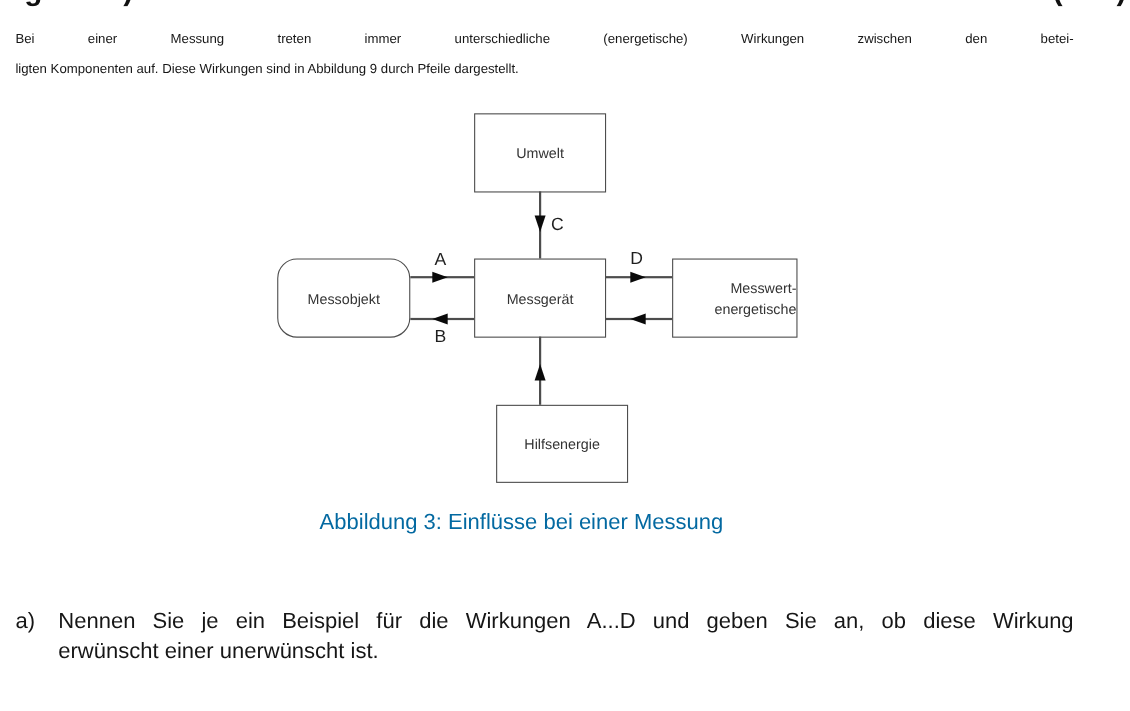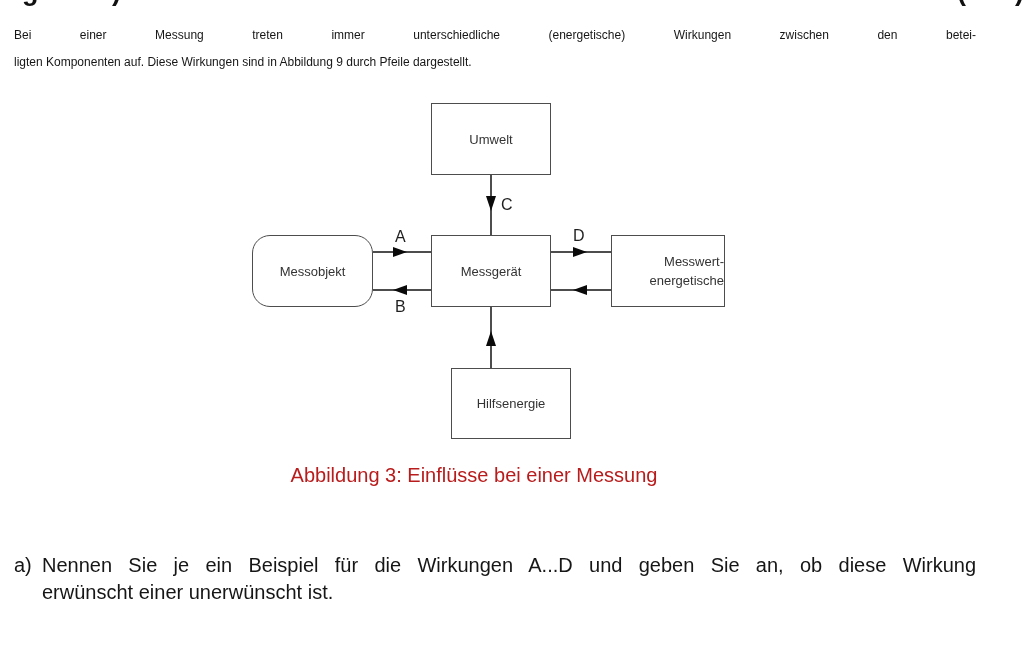--- a/index.html
+++ b/index.html
@@ -13,21 +13,21 @@
   .frag.f1{left:22px;}
   .frag.f2{left:112px;}
   .frag.f3{left:957px; font-weight:600;}
   .frag.f4{left:1015px; font-weight:600;}
 
   
   .intro{position:absolute; left:14px; top:22px; width:962px; font-size:12px; line-height:27px; color:#161616;}
   .jline{text-align:justify; text-align-last:justify;}
   .task{position:absolute; left:14px; top:552px; width:962px; font-size:20px; line-height:27px; color:#161616;}
   .task .marker{position:absolute; left:0; top:0;}
-  .task .task-text{margin-left:28px;}
+  .task .task-text{margin-left:39px;}
 
   
   .fig-box{
     position:absolute; box-sizing:border-box; border:1.5px solid #4d4d4d; background:#ffffff;
     display:flex; flex-direction:column; align-items:center; justify-content:center;
     font-size:13px; color:#333333; text-align:center; line-height:19px;
   }
   .box-umwelt      {left:431px; top:103px; width:120px; height:72px;text-align:center;}
   .box-messobjekt  {left:252px; top:235px; width:121px; height:72px;border-radius:18px;}
   .box-messgeraet  {left:431px; top:235px; width:120px; height:72px;}
@@ -53,21 +53,21 @@
   .ahead.b{left:393px; top:285px;}
   .ahead.d{left:573px; top:247px;}
   .ahead.e{left:573px; top:285px;}
 
   .arrow-label{position:absolute; font-size:16px; color:#1f1f1f;}
   .lbl-a{left:395px; top:228px;}
   .lbl-b{left:395px; top:298px;}
   .lbl-c{left:501px; top:196px;}
   .lbl-d{left:573px; top:227px;}
 
-  .caption{position:absolute; left:0; top:464px; width:948px; text-align:center; font-size:20px; color:#b91c1c;}
+  .caption{position:absolute; left:0; top:464px; width:948px; text-align:center; font-size:20px; color:#0369a1;}
 </style>
 </head>
 <body>
 
 <div class="page">
 
   <div class="crop-strip">
     <span class="frag f1">g</span>
     <span class="frag f2">)</span>
     <span class="frag f3">(</span>

